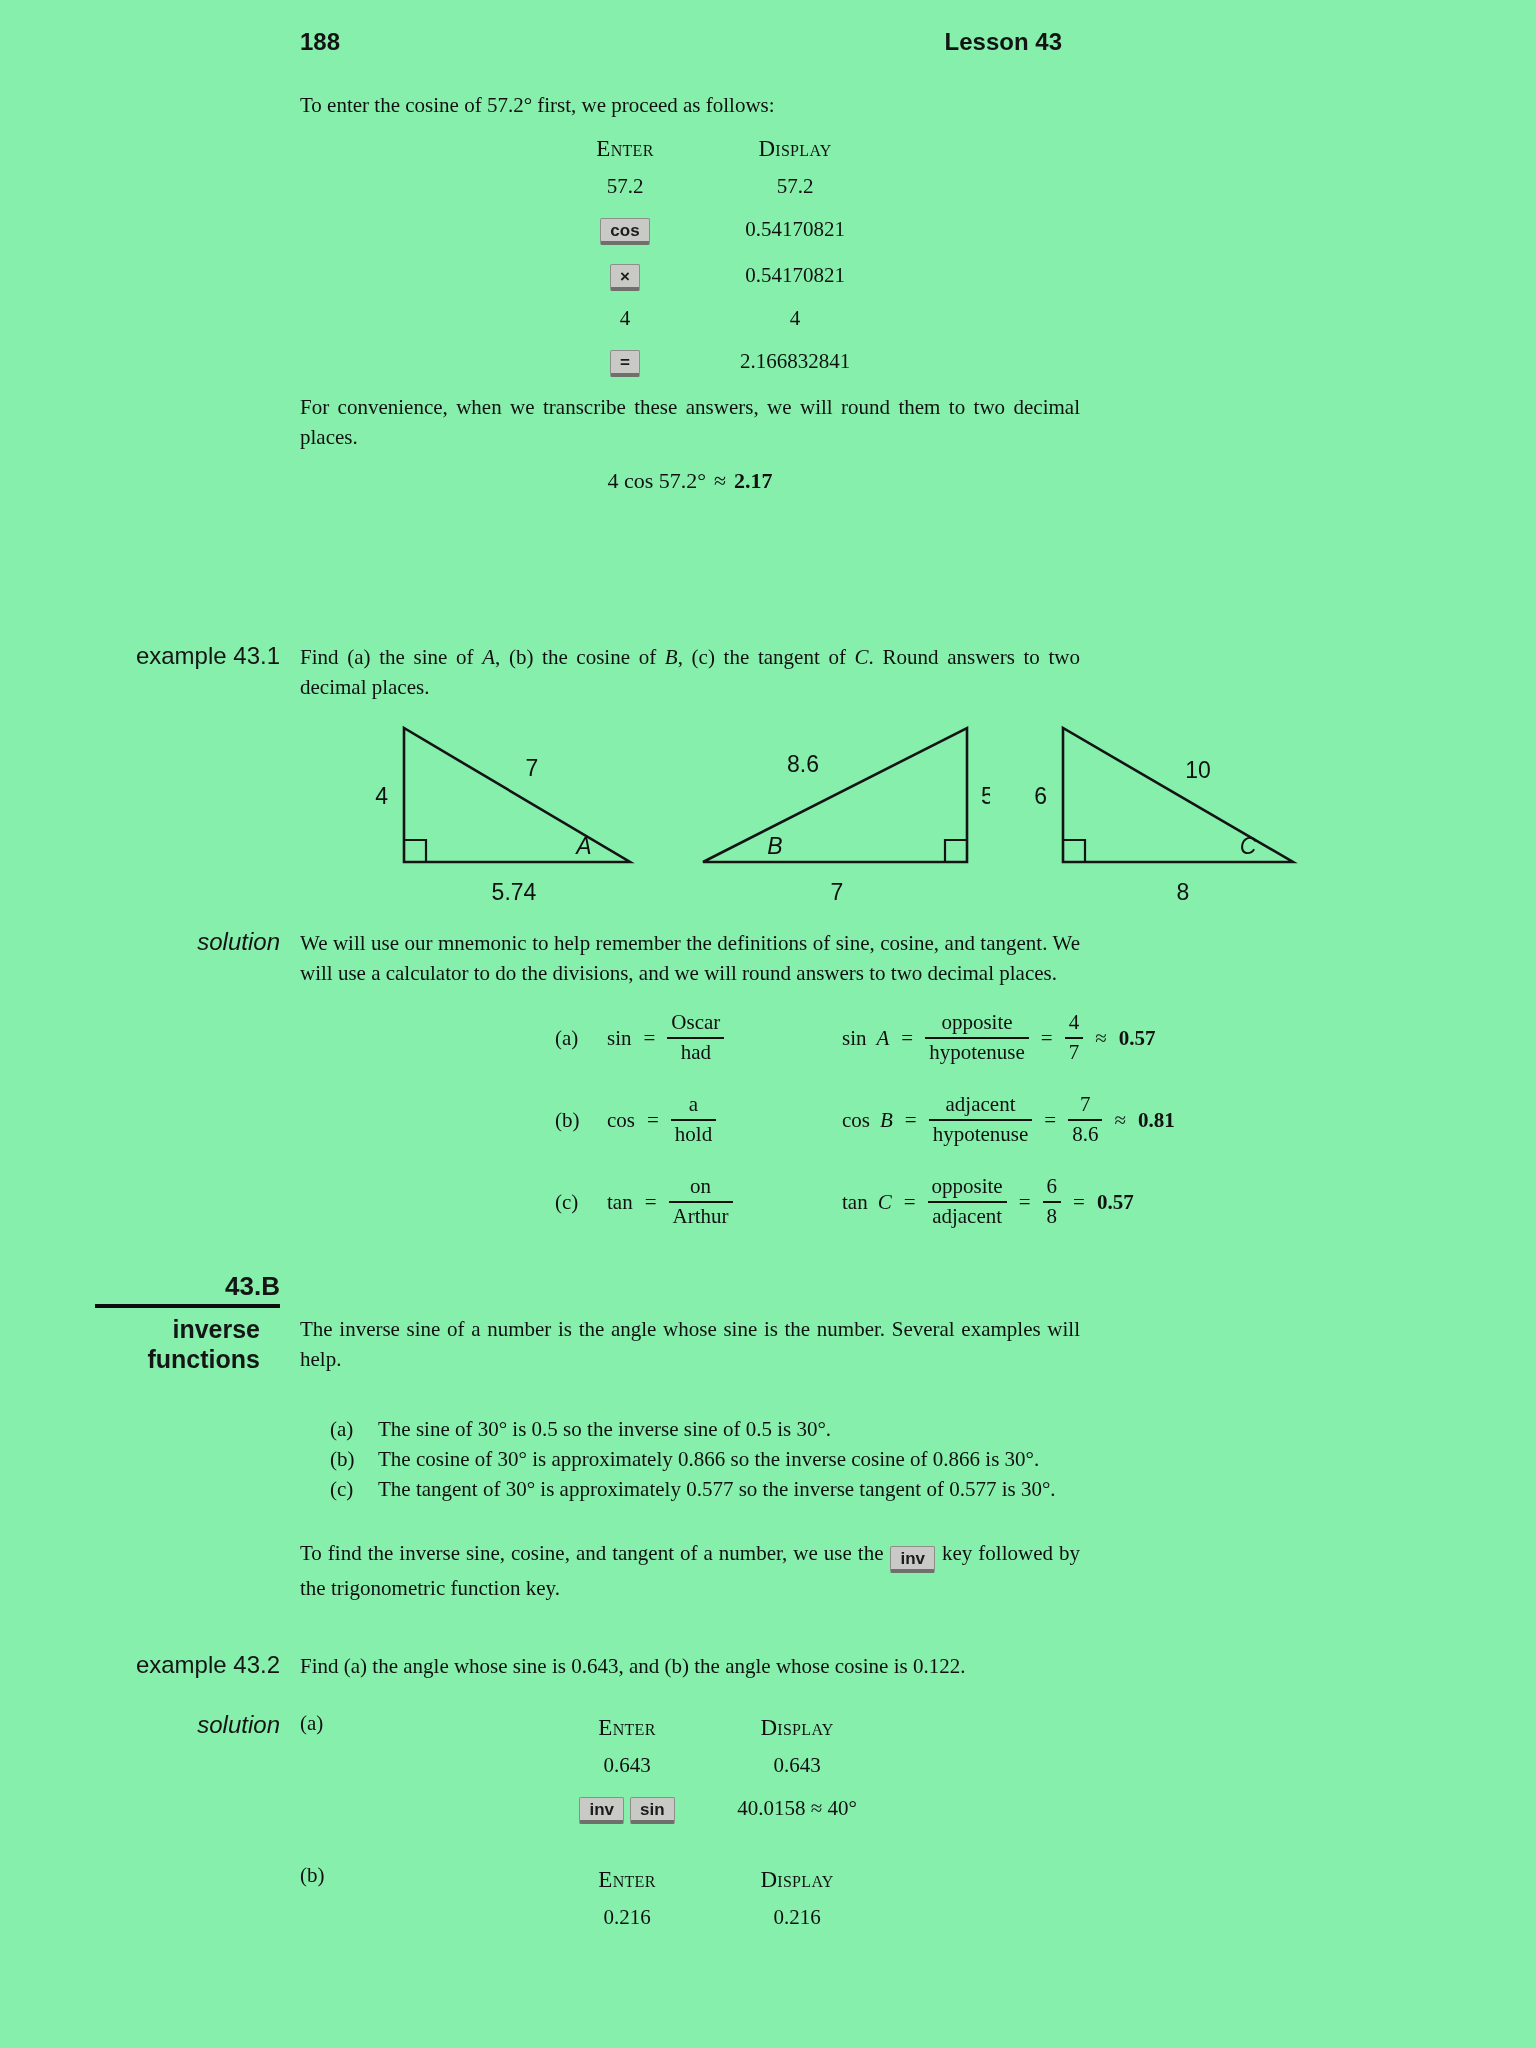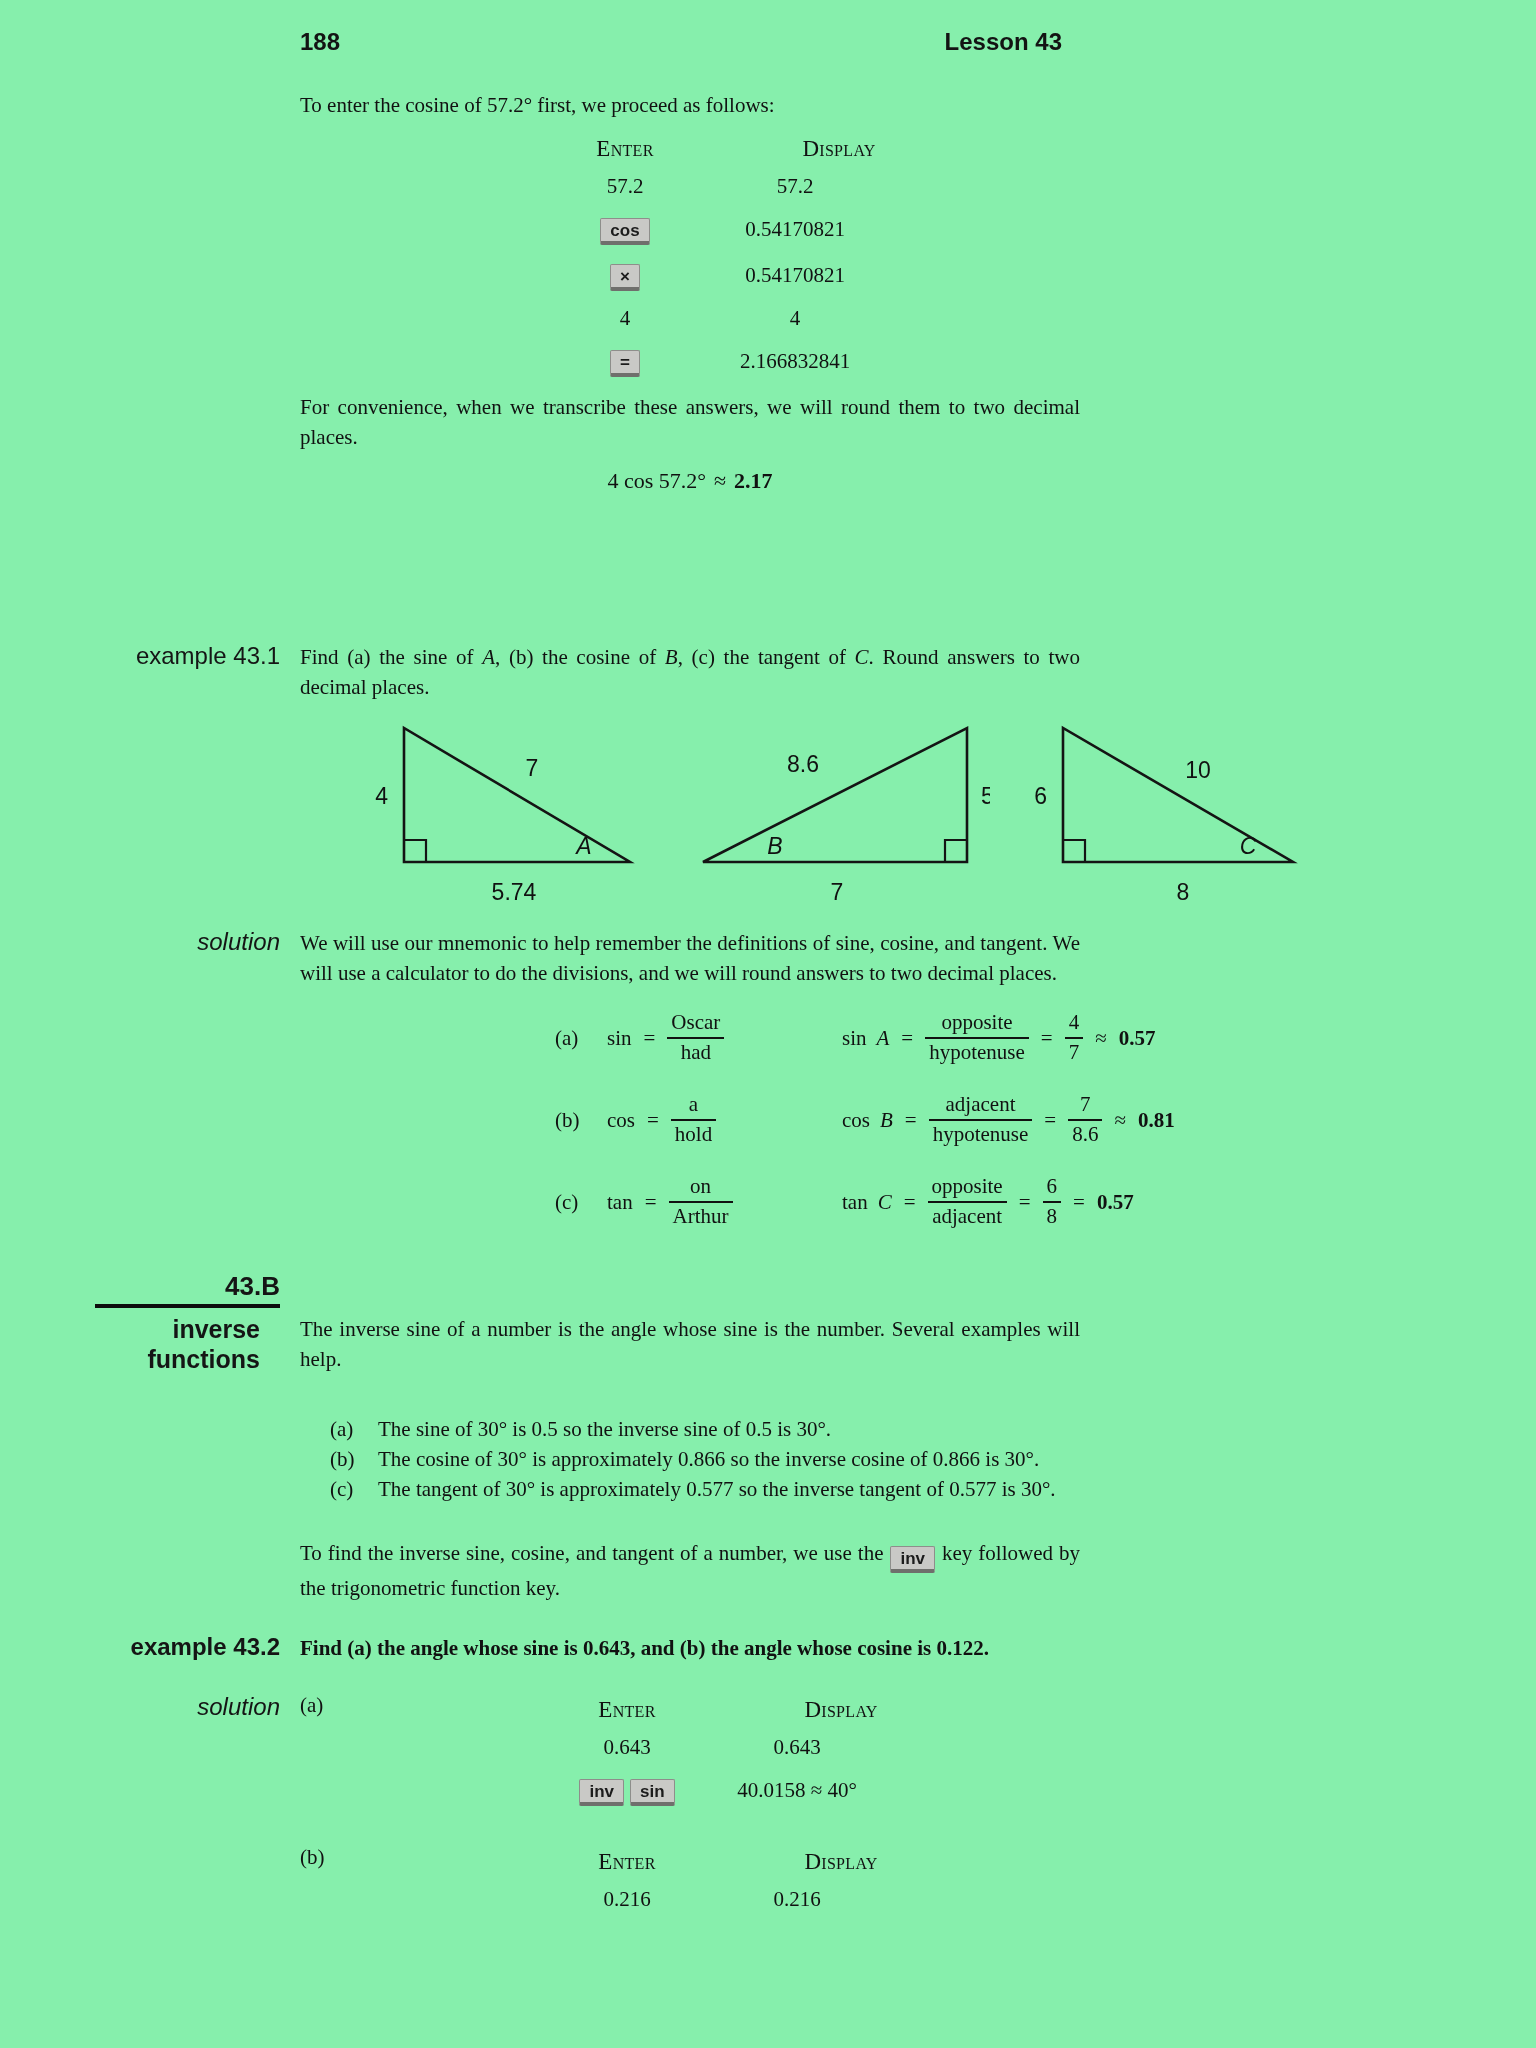--- a/index.html
+++ b/index.html
@@ -19,21 +19,21 @@
             text-align:right; padding-right:20px; line-height:28px; }
   .mlabel.sol { font-style:italic; }
   .content { width:780px; }
   p.body { line-height:30px; text-align:justify; }
   .var { font-style:italic; }
   .bold { font-weight:bold; }
   
   .ctable { margin-left:250px; margin-top:12px; }
   .ctable.s2 { margin-left:0; margin-top:0; }
   .crow { display:flex; align-items:center; height:36px; }
-  .crow.chead { height:34px;gap:44px; }
+  .crow.chead { height:34px; }
   .crow.tall { height:46px; }
   .crow.val { height:40px; }
   .c-enter { width:150px; text-align:center; white-space:nowrap; }
   .c-display { width:190px; text-align:center; white-space:nowrap; }
   .sc { font-variant:small-caps; font-size:23px; letter-spacing:.3px; }
   .key { display:inline-block; background:#c9c9c6; border:1px solid #8e8e8b; border-bottom:4px solid #6f6f6c;
          border-radius:2px; padding:0 9px; height:27px; line-height:24px; vertical-align:-4px;
          font-family:"Liberation Sans", sans-serif; font-weight:bold; font-size:17px; color:#1c1c1c; }
   .key.inline { margin:0 7px; }
   .keypair .key { margin:0 3px; }
@@ -45,21 +45,21 @@
   .round-p { margin-top:8px; }
   .r-ex1 { margin-top:148px; }
   .figure-row { display:flex; gap:18px; margin-left:362px; margin-top:12px; }
   .r-sol1 { margin-top:14px; }
   .r-secb-num { margin-top:40px; }
   .r-secb-body { margin-top:6px; }
   .blist { margin-top:40px; margin-left:30px; }
   .bitem { display:flex; line-height:30px; }
   .blabel { width:48px; flex:none; }
   .inv-p { margin-top:34px; line-height:31px; }
-  .r-ex2 { margin-top:30px;font-weight:bold; }
+  .r-ex2 { margin-top:48px; }
   .r-sol2 { margin-top:30px; }
   .partb { margin-top:32px; }
   
   .frac { display:inline-block; vertical-align:middle; text-align:center; line-height:1.12; }
   .frac .fnum { display:block; padding:0 4px 2px; }
   .frac .fden { display:block; border-top:2px solid #111; padding:2px 4px 0; }
   
   .eqrow { display:flex; align-items:center; margin-left:255px; margin-top:22px; height:60px; font-size:21px; }
   .eqrow.first { margin-top:20px; }
   .eq-item { width:52px; flex:none; }

